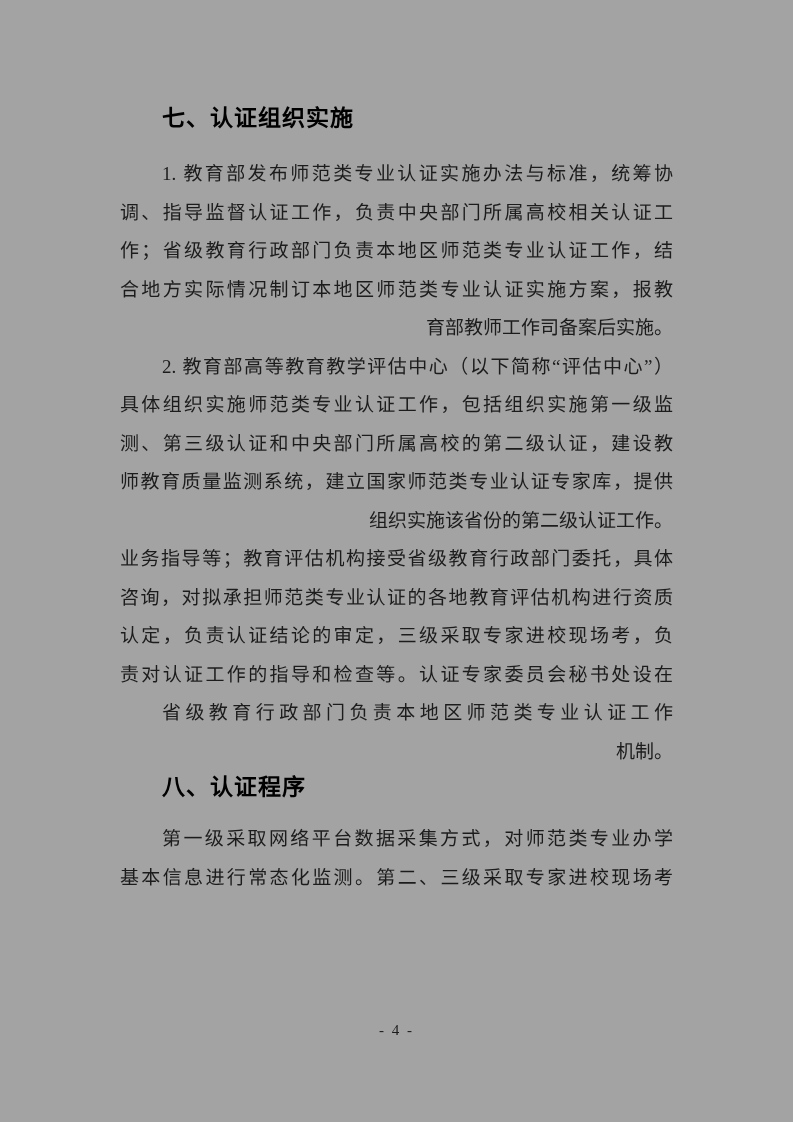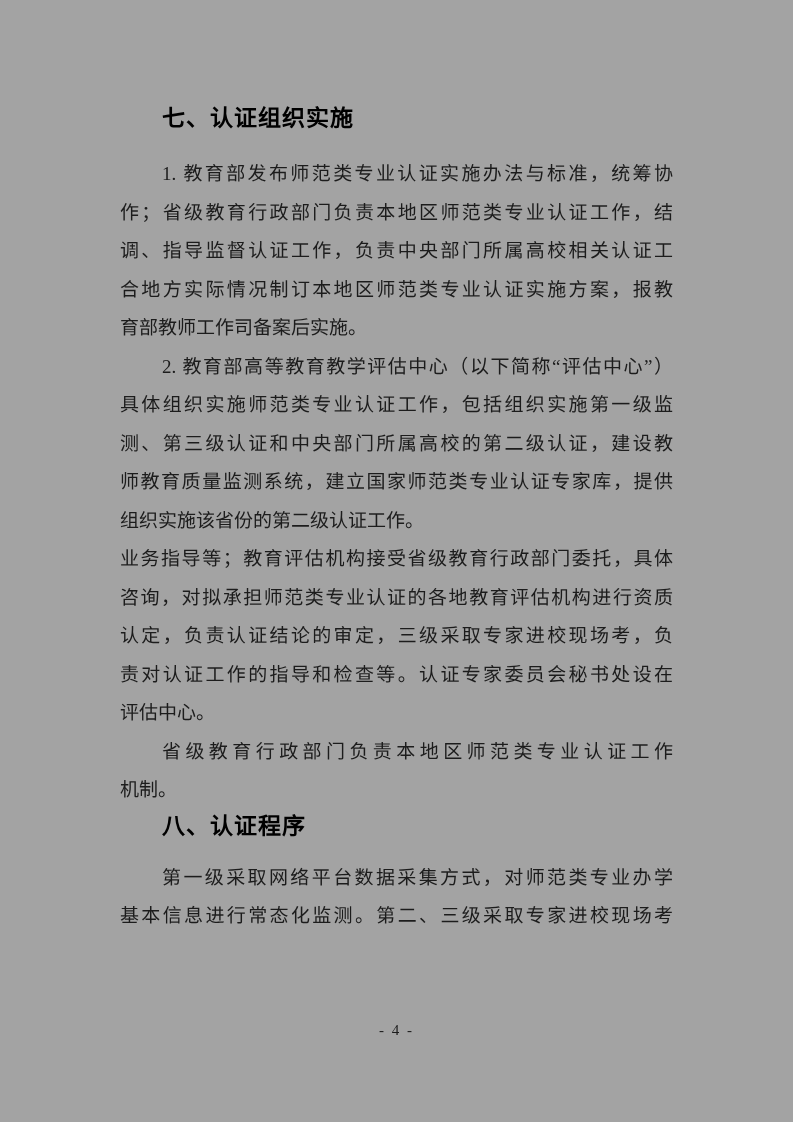--- a/index.html
+++ b/index.html
@@ -51,21 +51,21 @@
     white-space: normal;
     text-align: justify;
     text-align-last: justify;
     text-justify: distribute;
     text-justify: inter-character;
   }
   .line.indent {
     text-indent: 42px;
   }
   .line.last {
-    text-align: left;
+    text-align: right;
     text-align-last: auto;
   }
   .page-number {
     position: absolute;
     left: 0;
     top: 1022px;
     width: 793px;
     text-align: center;
     font-size: 15px;
     letter-spacing: 2px;
@@ -75,40 +75,39 @@
 </head>
 <body>
 
 <div class="page">
   <div class="content">
 
     <div class="section-heading">七、认证组织实施</div>
 
     <div class="para">
       <div class="line justify indent">1. 教育部发布师范类专业认证实施办法与标准，统筹协</div>
+      <div class="line justify">调、指导监督认证工作，负责中央部门所属高校相关认证工</div>
       <div class="line justify">作；省级教育行政部门负责本地区师范类专业认证工作，结</div>
-      <div class="line justify">调、指导监督认证工作，负责中央部门所属高校相关认证工</div>
       <div class="line justify">合地方实际情况制订本地区师范类专业认证实施方案，报教</div>
       <div class="line last">育部教师工作司备案后实施。</div>
     </div>
 
     <div class="para">
       <div class="line justify indent">2. 教育部高等教育教学评估中心（以下简称“评估中心”）</div>
       <div class="line justify">具体组织实施师范类专业认证工作，包括组织实施第一级监</div>
       <div class="line justify">测、第三级认证和中央部门所属高校的第二级认证，建设教</div>
       <div class="line justify">师教育质量监测系统，建立国家师范类专业认证专家库，提供</div>
       <div class="line last">组织实施该省份的第二级认证工作。</div>
       <div class="line justify">业务指导等；教育评估机构接受省级教育行政部门委托，具体</div>
     </div>
 
     <div class="para">
       <div class="line justify">咨询，对拟承担师范类专业认证的各地教育评估机构进行资质</div>
       <div class="line justify">认定，负责认证结论的审定，三级采取专家进校现场考，负</div>
       <div class="line justify">责对认证工作的指导和检查等。认证专家委员会秘书处设在</div>
-      <div class="line last">评估中心。</div>
     </div>
 
     <div class="para">
       <div class="line justify indent">省级教育行政部门负责本地区师范类专业认证工作</div>
       <div class="line last">机制。</div>
     </div>
 
     <div class="section-heading second">八、认证程序</div>
 
     <div class="para">

